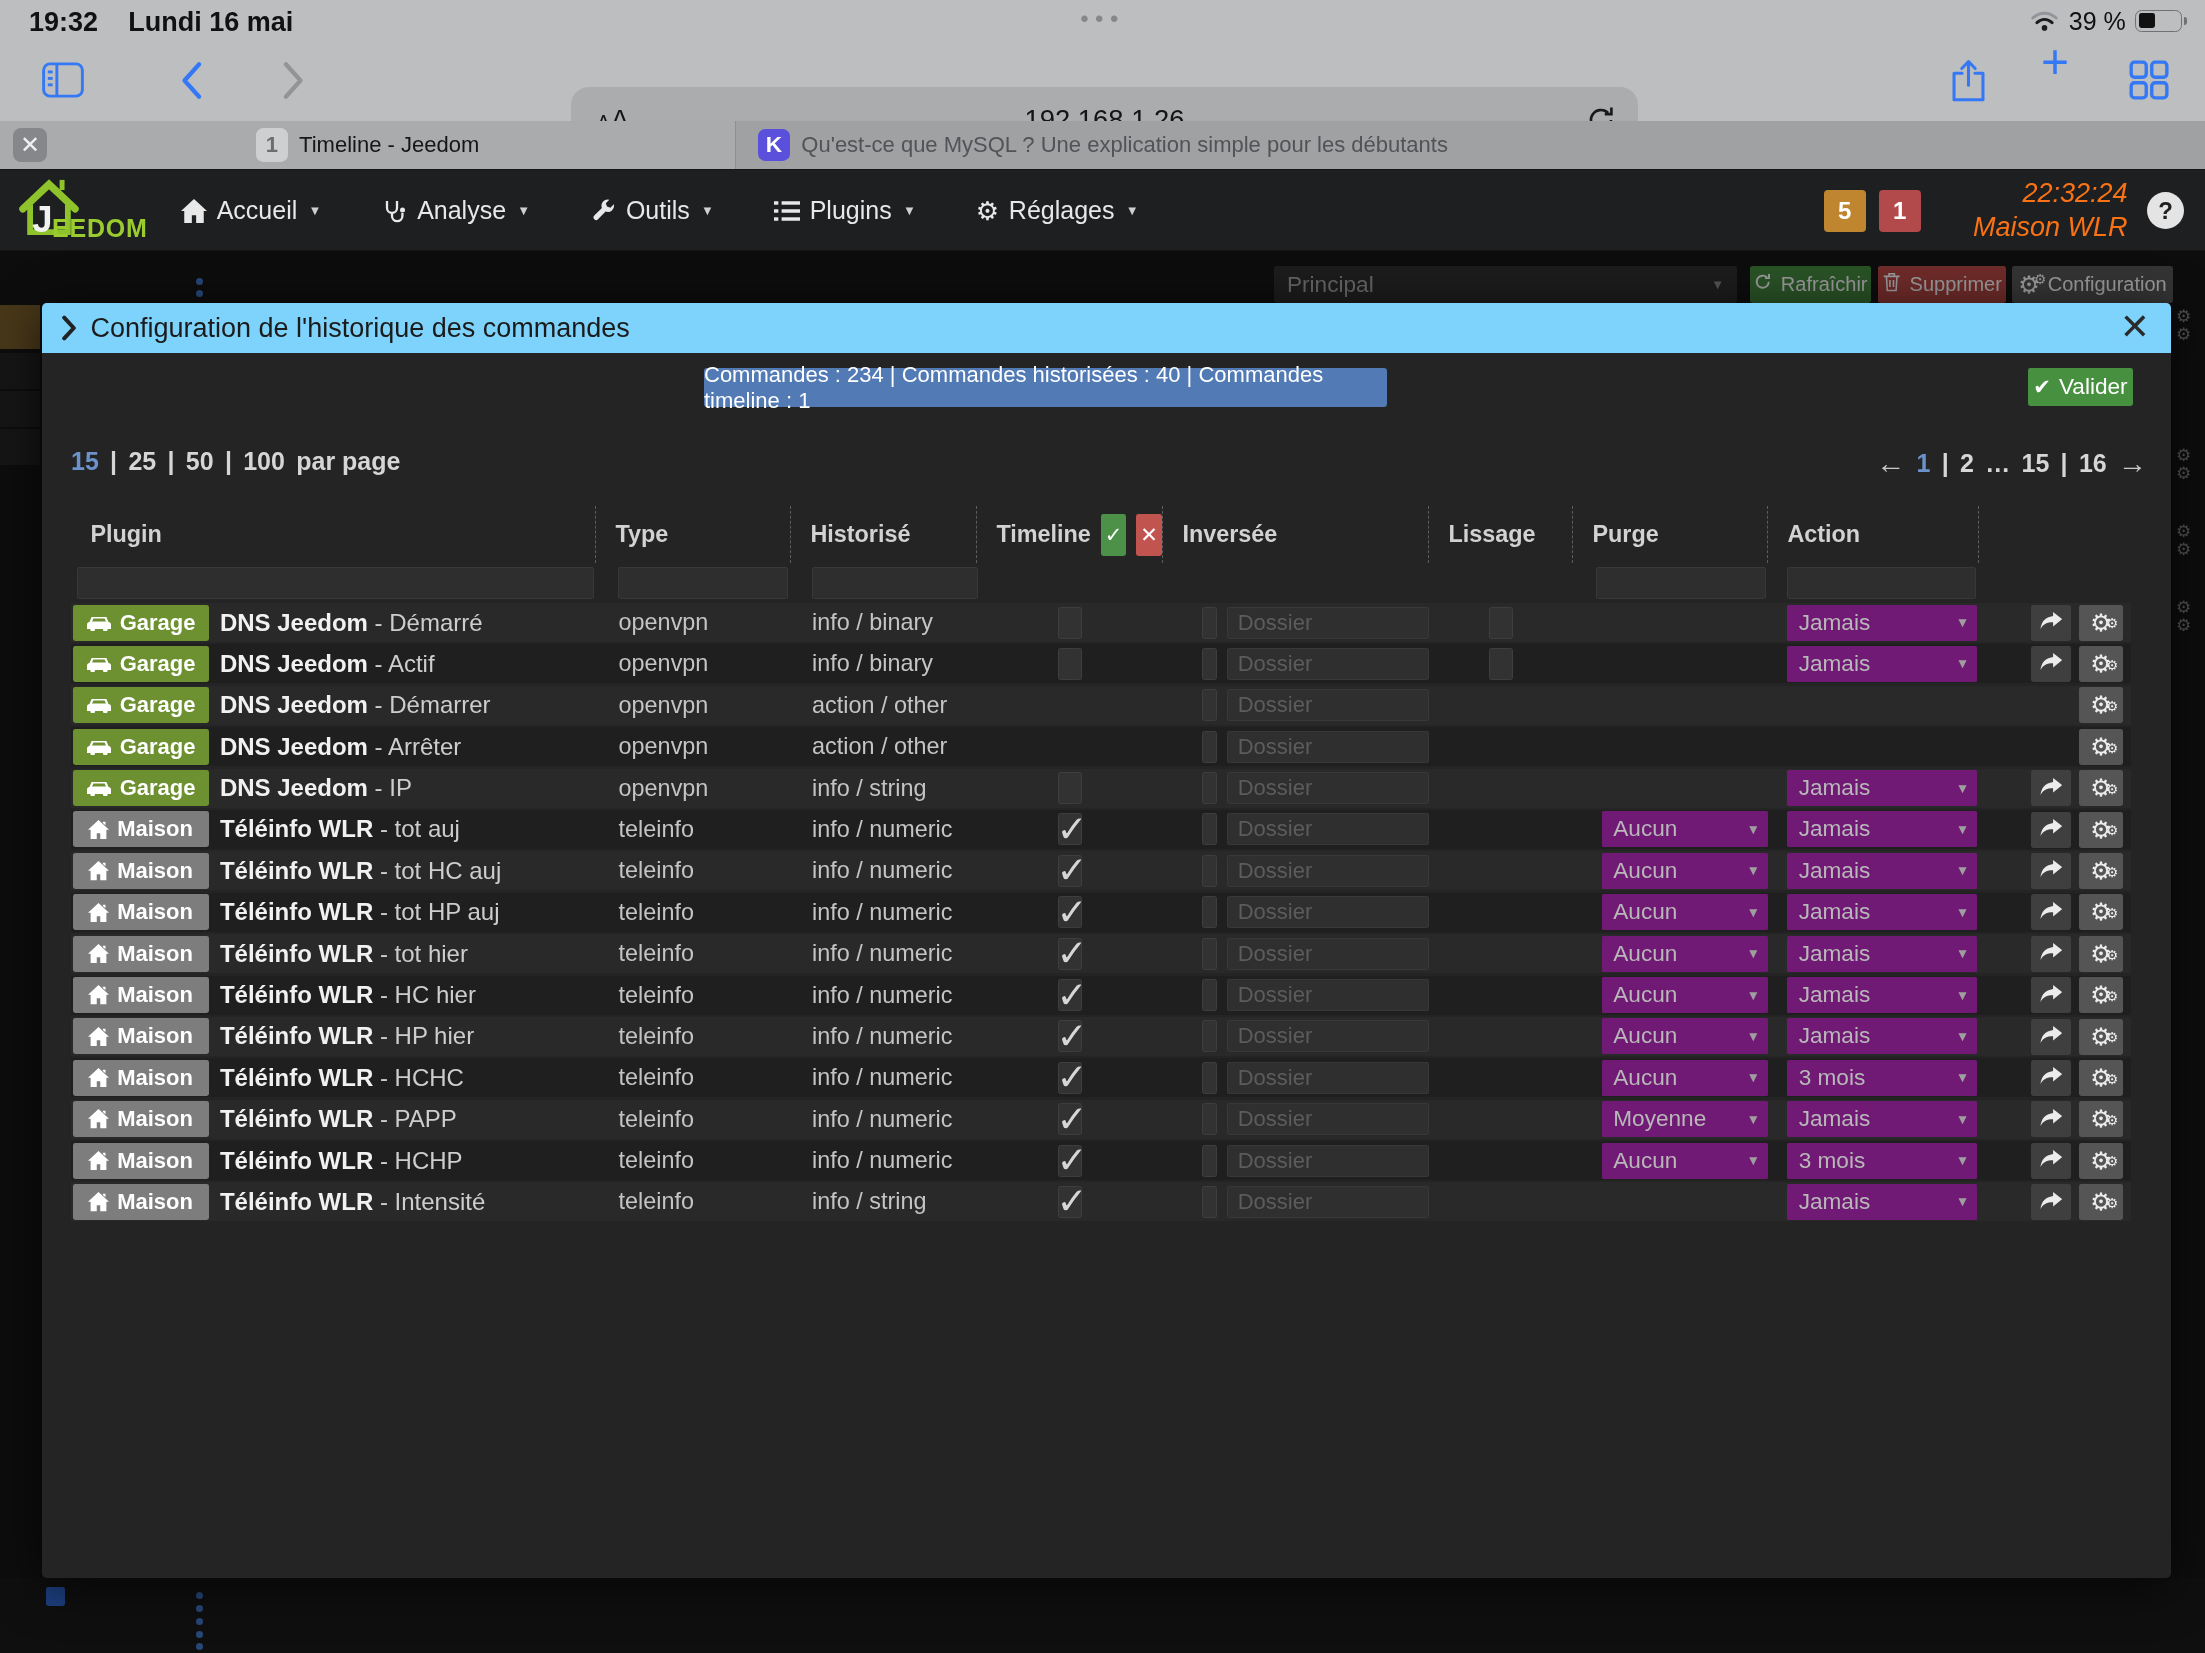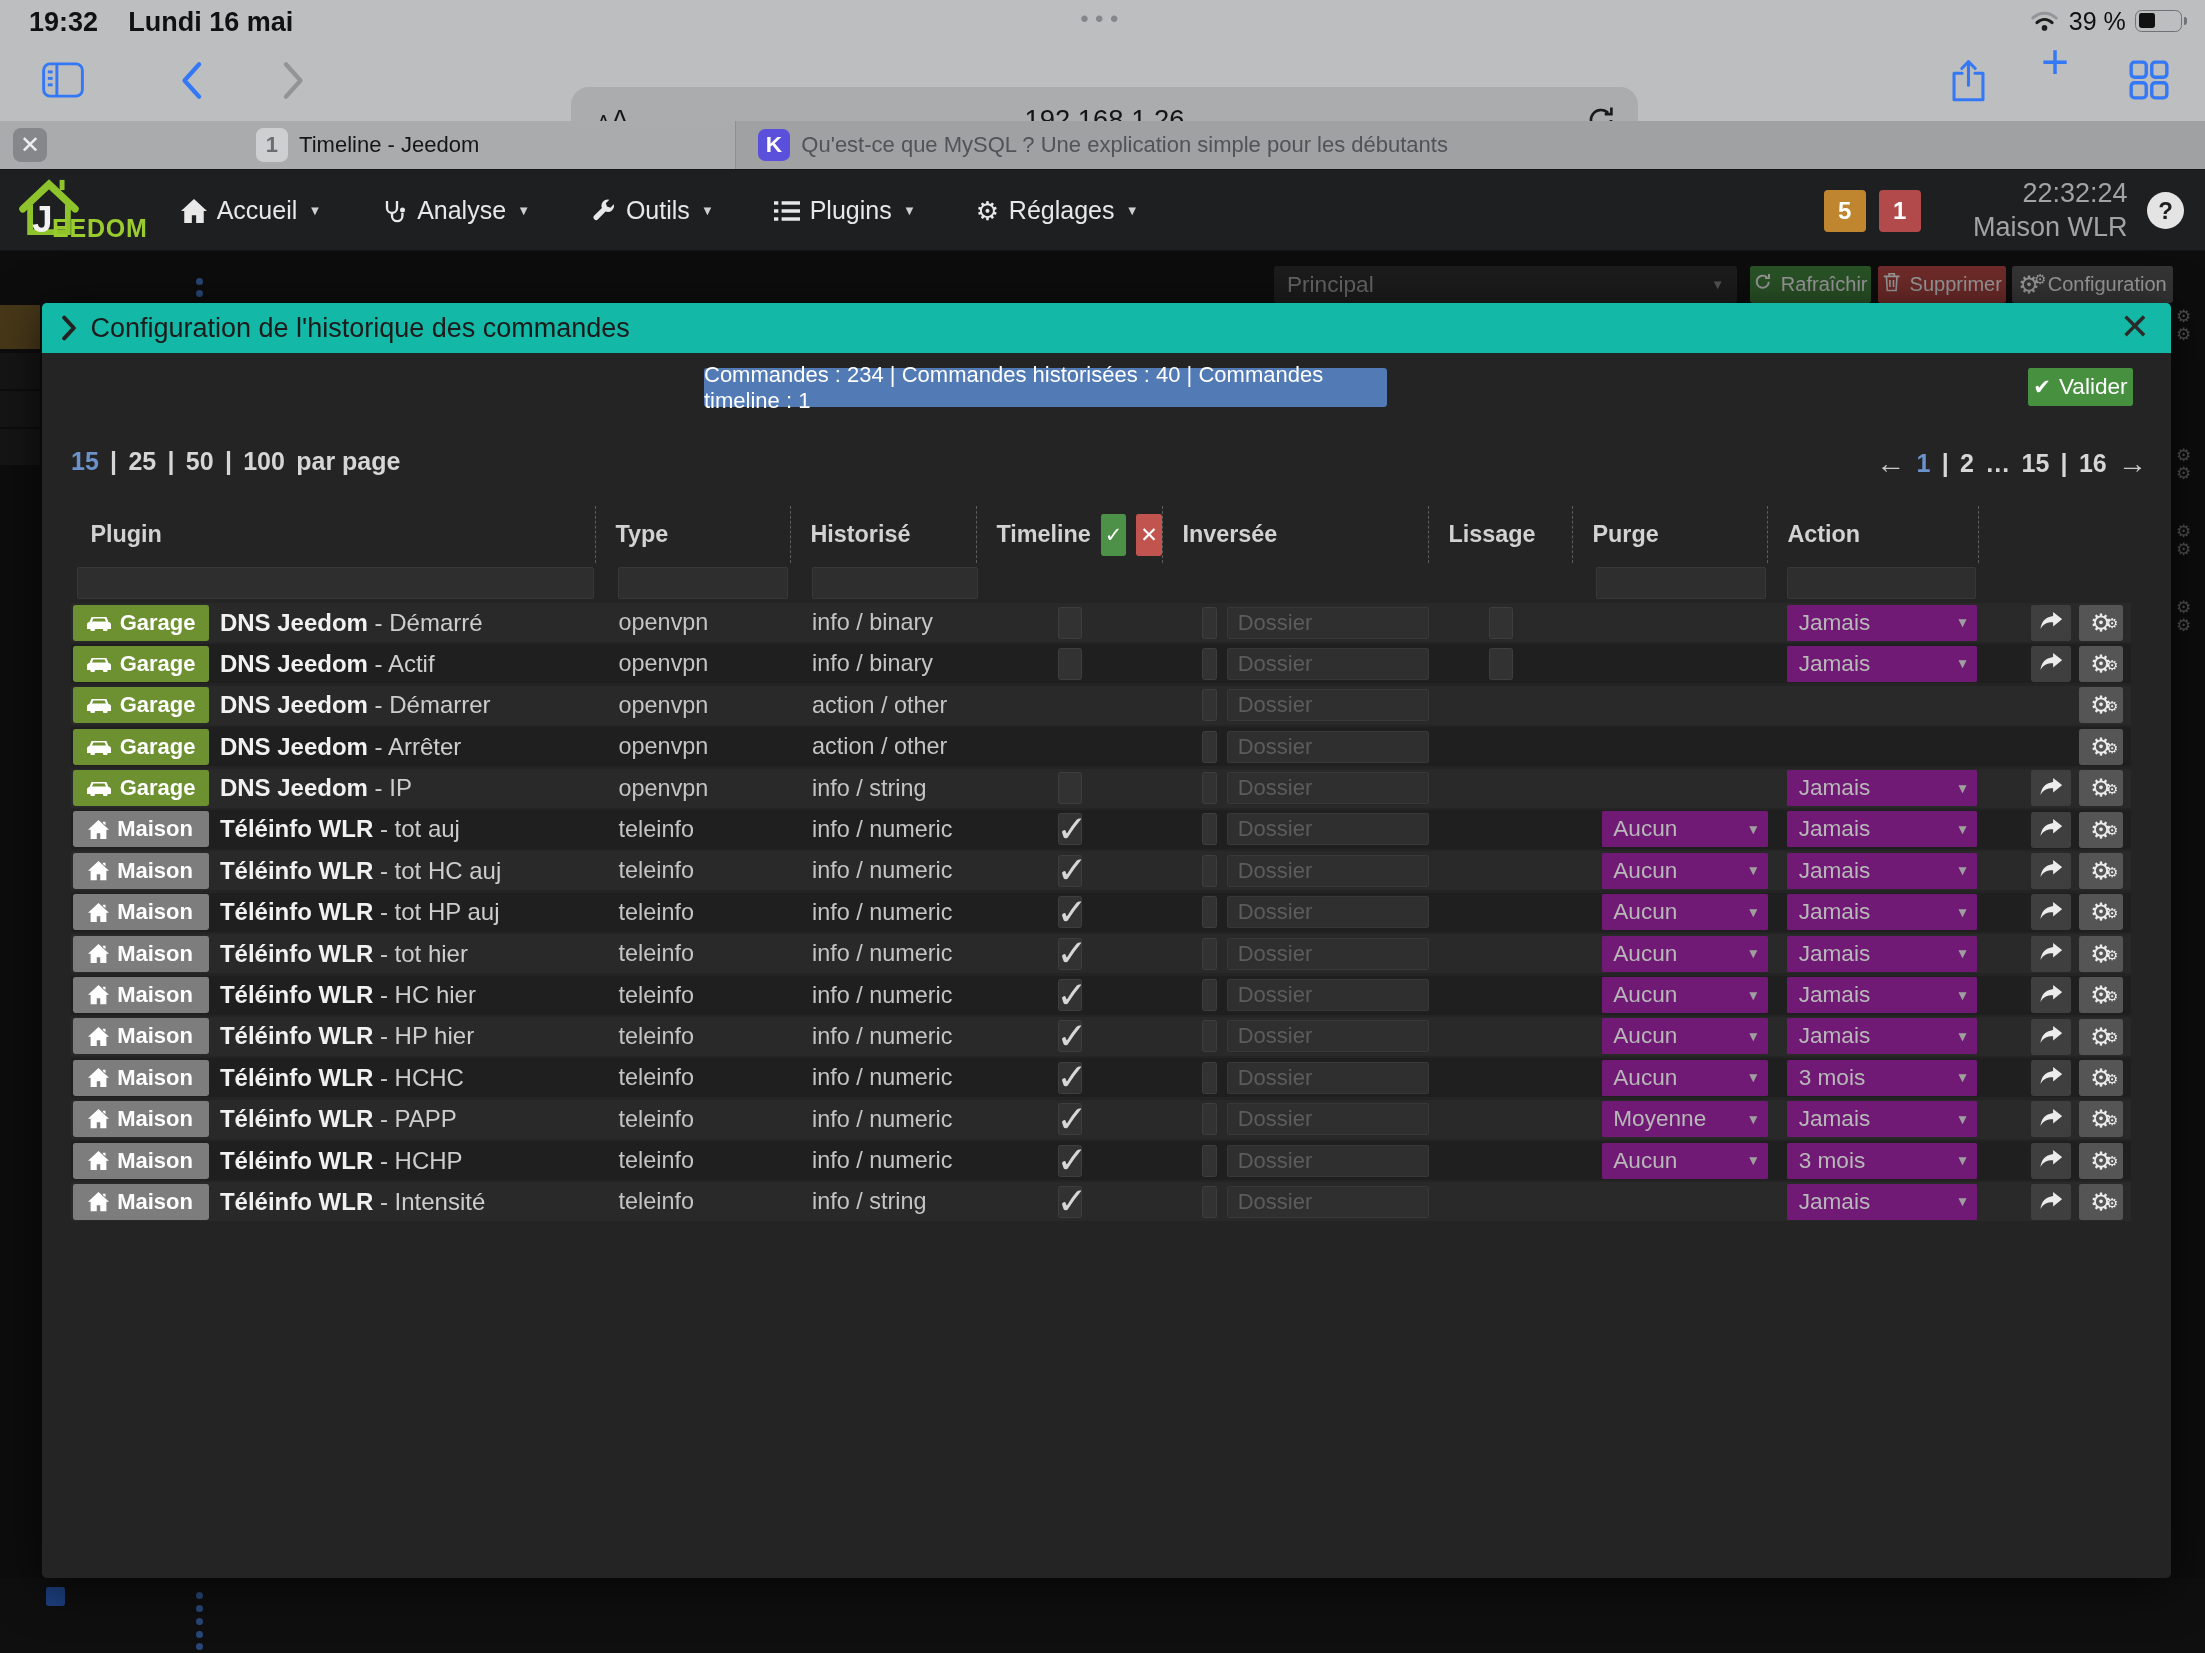--- a/index.html
+++ b/index.html
@@ -53,41 +53,41 @@
   .logo svg { position:absolute; left:14.5px; top:4.8px; width:68px; height:61px; }
   .logo .lj { position:absolute; left:32px; top:27.4px; color:#f2f2f2; font-size:37px; font-weight:bold; }
   .logo .le { position:absolute; left:52px; top:42px; color:#9acb2f; font-size:25px; font-weight:bold; letter-spacing:0.8px; }
   .mainmenu { display:flex; align-items:center; gap:60px; margin-left:32px; }
   .menu-item { display:flex; align-items:center; gap:9.7px; font-size:25px; color:#e8e8e8; cursor:default; }
   .mi-icon { display:flex; } .mi-icon svg { width:26px; height:24px; }
   .mi-icon .gearchar { font-size:26px; line-height:24px; }
   .caret { font-size:13px; color:#cfcfcf; margin-left:1.6px; }
   .hdr-right { margin-left:auto; display:flex; align-items:center; }
   .alert-badge { width:42px; height:42px; border-radius:4px; color:#fff; font-size:24px; font-weight:bold; display:flex; align-items:center; justify-content:center; margin-left:13px; }
-  .clockblock { margin-left:21px; text-align:right; line-height:1.25; font-size:27px; color:#a3a3a3; min-width:186px; }
+  .clockblock { margin-left:21px; text-align:right; line-height:1.25; font-size:27px; color:#f97316; min-width:186px;font-style:italic; }
   .helpbtn { width:37px; height:37px; border-radius:50%; background:#e4e4e4; color:#1d1f20; font-size:24px; font-weight:bold; display:flex; align-items:center; justify-content:center; margin:0 21px 0 19.4px; }
 
   
   .bgfrag { position:absolute; z-index:1; }
   .bg-select { left:1274px; top:266px; width:463px; height:37px; background:#2b2b2b; border-radius:2.4px; display:flex; align-items:center; color:#9a9a9a; font-size:22.6px; padding:0 13px; }
   .bg-select .arrow { margin-left:auto; font-size:13px; color:#808080; }
   .bg-btn { top:266px; height:37px; border-radius:2.4px; color:#e8e8e8; font-size:20px; display:flex; align-items:center; justify-content:center; gap:8px; position:absolute; }
   .bg-btn svg { width:19.4px; height:19.4px; }
   .bg-btn .gpair { font-size:19.4px; }
   .leftblock { left:0; background:#6e5527; } 
   .leftrow { left:0; width:40px; height:36px; background:#202020; }
   .bdot { width:7.3px; height:7.3px; border-radius:50%; background:#3d6db5; position:absolute; left:196px; }
   .bluesq { position:absolute; left:46px; top:1587px; width:19.4px; height:19.4px; background:#2d62c2; border-radius:2.4px; }
   .edgegears { position:absolute; left:2176px; color:#7c7c7c; font-size:17px; line-height:18px; text-align:center; }
   .backdrop { position:absolute; left:0; top:250px; width:100%; height:1403px; background:rgba(0,0,0,0.34); z-index:5; }
   .bottomstrip { position:absolute; left:0; top:1578px; width:100%; height:75px; background:#181818; }
 
   
   .modal { position:absolute; left:42px; top:303px; width:2129px; height:1275px; background:#242424; z-index:10; border-radius:4.8px; box-shadow:0 8px 48px rgba(0,0,0,.65); }
-  .modal-header { height:50px; background:#14b8a6; border-radius:4.8px 4.8px 0 0; display:flex; align-items:center; position:relative; }
+  .modal-header { height:50px; background:#7dd3fc; border-radius:4.8px 4.8px 0 0; display:flex; align-items:center; position:relative; }
   .mh-chevron { margin-left:19.4px; display:flex; } .mh-chevron svg { width:16px; height:26px; }
   .mh-title { margin-left:13px; font-size:27px; color:#1b1b1b; font-weight:500; }
   .mh-close { position:absolute; right:21px; top:3.2px; font-size:36px; font-weight:bold; color:#2a2a2a; }
 
   .summary-badge { position:absolute; left:662px; top:65px; width:683px; height:39px; background:#527ab5; border-radius:3.2px; color:#fff; font-size:22px; display:flex; align-items:center; justify-content:center; }
   .validate-btn { position:absolute; right:38px; top:65px; width:105px; height:38px; background:#46903f; border-radius:2.4px; color:#fff; font-size:22.6px; display:flex; align-items:center; justify-content:center; gap:8px; }
   .validate-btn .vck { font-size:21px; }
 
   .perpage { position:absolute; left:29px; top:144px; font-size:25px; font-weight:bold; color:#d6d6d6; display:flex; gap:11.3px; }
   .perpage .opt.active { color:#6c92cc; }

